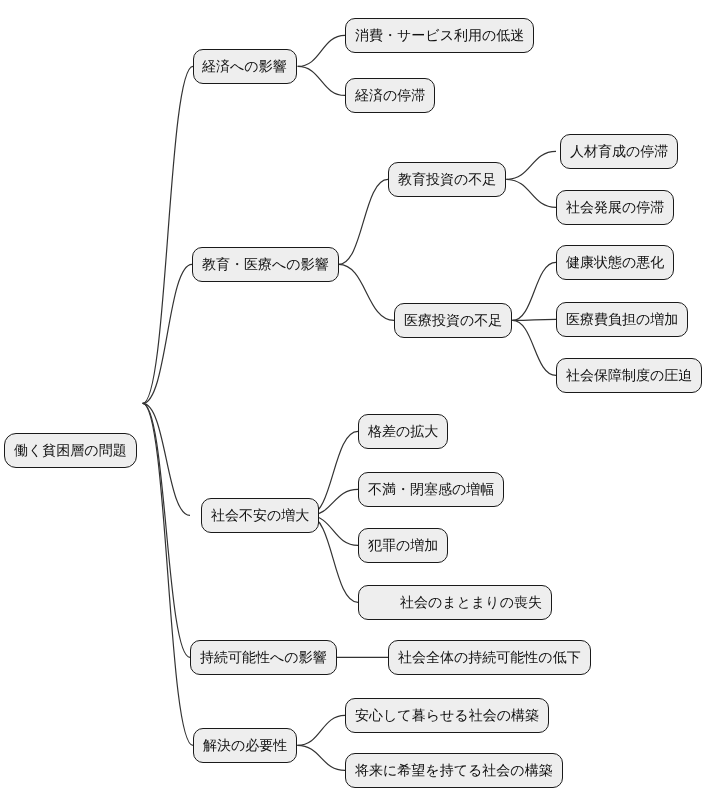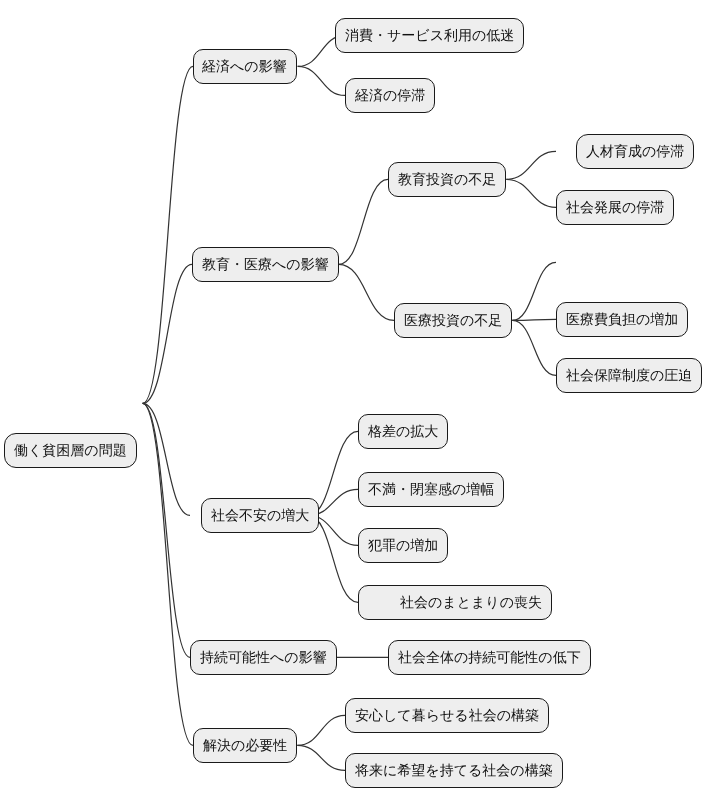--- a/index.html
+++ b/index.html
@@ -56,28 +56,29 @@
       <path d="M 142.65625 403.4453125 C 166.328125 403.4453125, 166.328125 657.4453125, 190 657.4453125" fill="none" stroke="#333333" stroke-width="1.2"></path>
       <path d="M 336.65625 657.4453125 C 362.328125 657.4453125, 362.328125 657.4453125, 388 657.4453125" fill="none" stroke="#333333" stroke-width="1.2"></path>
       <path d="M 142.65625 403.4453125 C 167.828125 403.4453125, 167.828125 745.4453125, 193 745.4453125" fill="none" stroke="#333333" stroke-width="1.2"></path>
       <path d="M 297.328125 745.4453125 C 321.1640625 745.4453125, 321.1640625 715.4453125, 345 715.4453125" fill="none" stroke="#333333" stroke-width="1.2"></path>
       <path d="M 297.328125 745.4453125 C 321.1640625 745.4453125, 321.1640625 770.4453125, 345 770.4453125" fill="none" stroke="#333333" stroke-width="1.2"></path>
     </svg>
 
   <div class="node root" id="n-root" style="left:4px; top:386px;margin-top:47px;">働く貧困層の問題</div>
 
   <div class="node" id="n-b0" style="left:193px; top:49px;padding-left:8px;">経済への影響</div>
-  <div class="node" id="n-b0c0" style="left:335px; top:18px;">消費・サービス利用の低迷</div>
+  <div class="node" id="n-b0c0" style="left:345px; top:18px;">消費・サービス利用の低迷</div>
   <div class="node" id="n-b0c1" style="left:345px; top:78px;">経済の停滞</div>
 
   <div class="node" id="n-b1" style="left:192px; top:247px;">教育・医療への影響</div>
   <div class="node" id="n-b1c0" style="left:388px; top:162px;">教育投資の不足</div>
-  <div class="node" id="n-b1c0c0" style="left:576px; top:134px;border-radius:12px;">人材育成の停滞</div>
+  <div class="node" id="n-b1c0c0" style="left:560px; top:134px;">人材育成の停滞</div>
   <div class="node" id="n-b1c0c1" style="left:556px; top:190px;">社会発展の停滞</div>
   <div class="node" id="n-b1c1" style="left:394px; top:303px;">医療投資の不足</div>
+  <div class="node" id="n-b1c1c0" style="left:556px; top:245px;">健康状態の悪化</div>
   <div class="node" id="n-b1c1c1" style="left:556px; top:302px;">医療費負担の増加</div>
   <div class="node" id="n-b1c1c2" style="left:556px; top:358px;">社会保障制度の圧迫</div>
 
   <div class="node" id="n-b2" style="left:201px; top:498px;">社会不安の増大</div>
   <div class="node" id="n-b2c0" style="left:358px; top:414px;">格差の拡大</div>
   <div class="node" id="n-b2c1" style="left:358px; top:472px;">不満・閉塞感の増幅</div>
   <div class="node" id="n-b2c2" style="left:358px; top:528px;">犯罪の増加</div>
   <div class="node" id="n-b2c3" style="left:358px; top:585px;padding-left:41px;">社会のまとまりの喪失</div>
 
   <div class="node" id="n-b3" style="left:190px; top:640px;">持続可能性への影響</div>

